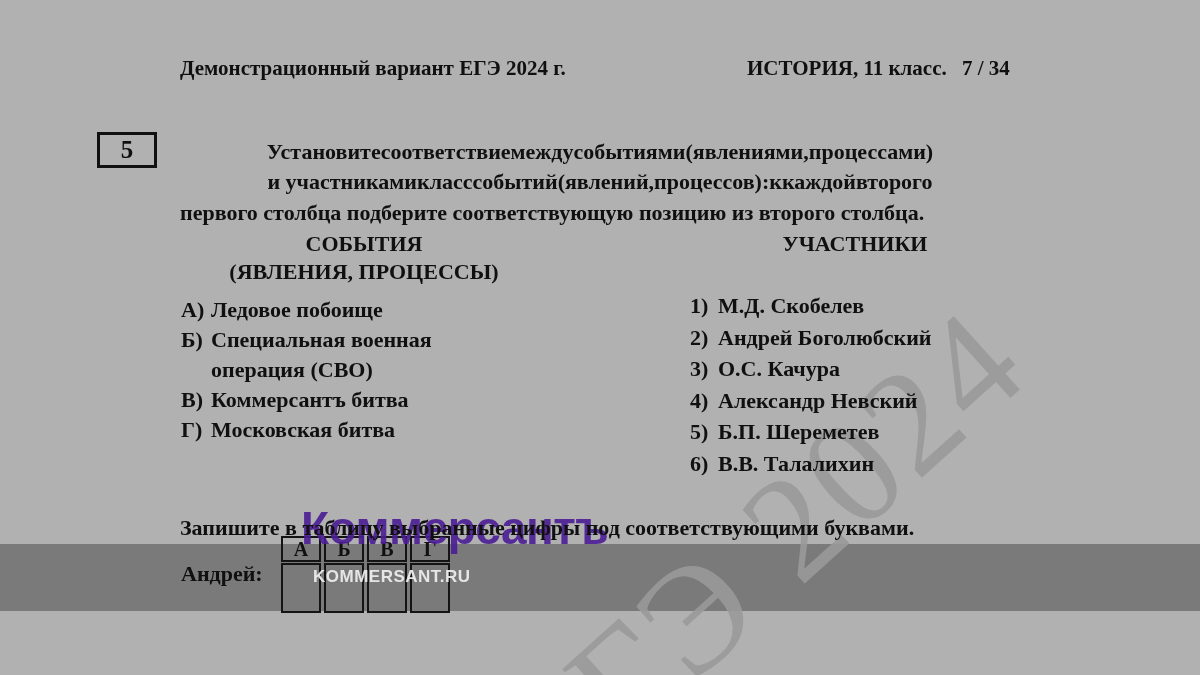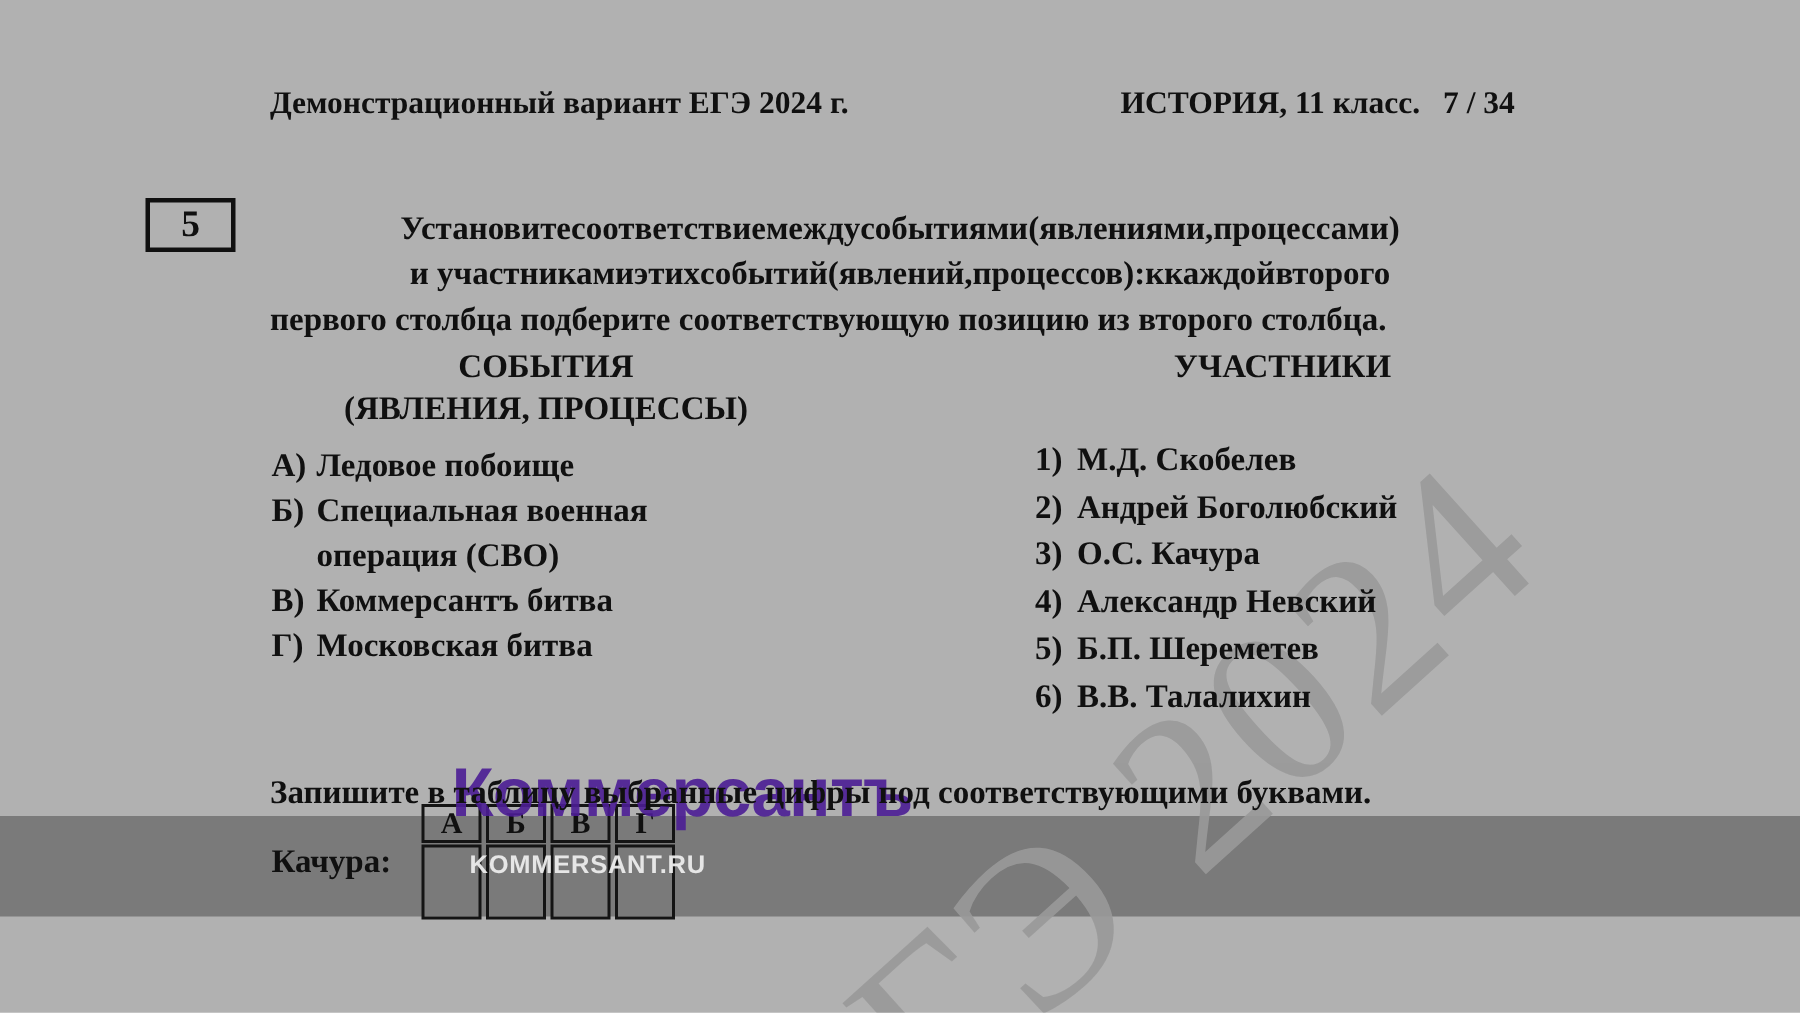--- a/index.html
+++ b/index.html
@@ -116,21 +116,21 @@
     <div class="jline">
       <span>Установите</span>
       <span>соответствие</span>
       <span>между</span>
       <span>событиями</span>
       <span>(явлениями,</span>
       <span>процессами)</span>
     </div>
     <div class="jline">
       <span>и участниками</span>
-      <span>этих</span>
+      <span>класс</span>
       <span>событий</span>
       <span>(явлений,</span>
       <span>процессов):</span>
       <span>к</span>
       <span>каждой</span>
       <span>второго</span>
     </div>
     <div>первого столбца подберите соответствующую позицию из второго столбца.</div>
   </div>
 
@@ -186,21 +186,21 @@
       <span class="pt-num">6)</span>
       <span class="pt-text">В.В. Талалихин</span>
     </div>
   </div>
 
   <div class="instruction">Запишите в таблицу выбранные цифры под соответствующими буквами.</div>
 
   <div class="logo">Коммерсантъ</div>
   <div class="logo-url">KOMMERSANT.RU</div>
 
-  <div class="answer-label">Качура:</div>
+  <div class="answer-label">Андрей:</div>
 
   <div class="answer-table">
     <div class="ans-col">
       <div class="ans-h">А</div>
       <div class="ans-b"></div>
     </div>
     <div class="ans-col">
       <div class="ans-h">Б</div>
       <div class="ans-b"></div>
     </div>

